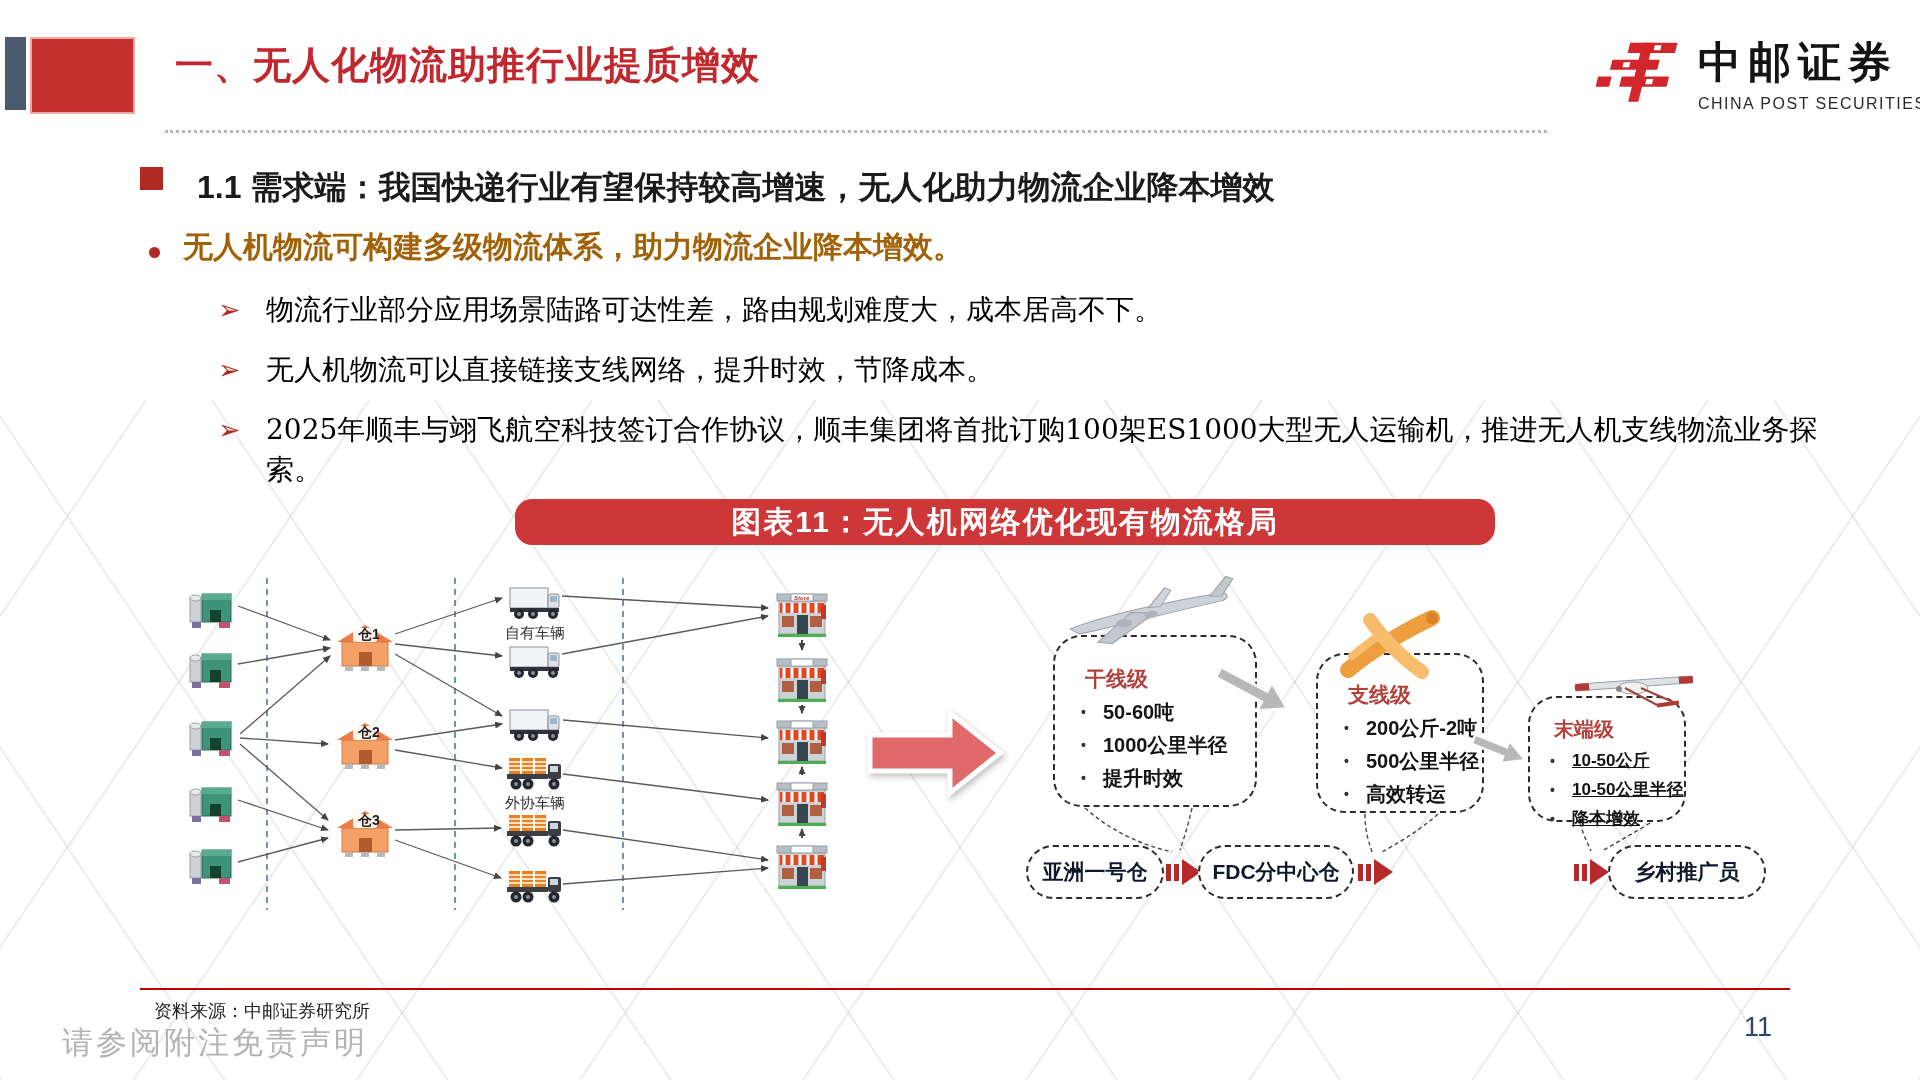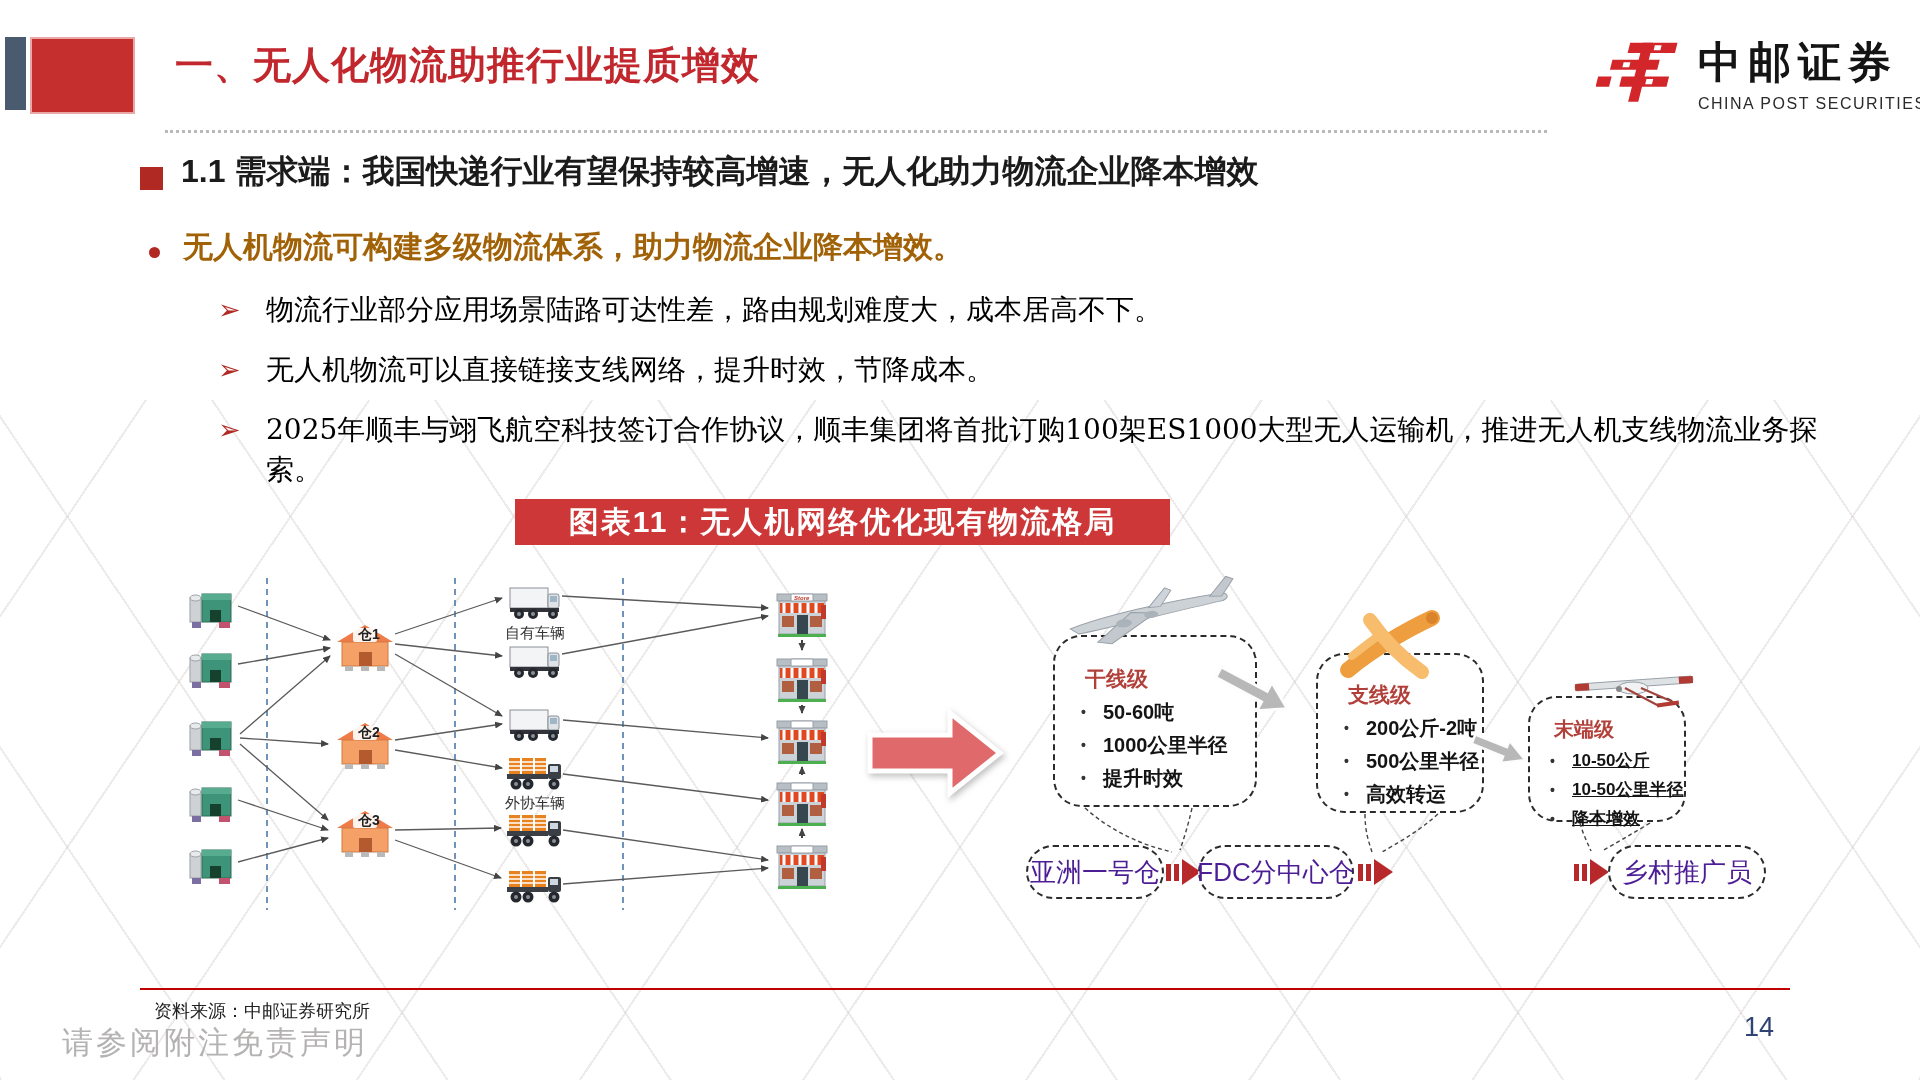--- a/index.html
+++ b/index.html
@@ -11,40 +11,40 @@
       repeating-linear-gradient(-56deg, rgba(205,196,196,.35) 0 2px, transparent 2px 185px);}
   .deco-slate{position:absolute;left:5px;top:37px;width:21px;height:73px;background:#4B5B6F;}
   .deco-red{position:absolute;left:30px;top:37px;width:101px;height:73px;background:#C5302E;border:2px solid #e9a7a6;}
   .title{position:absolute;left:175px;top:40px;margin:0;font-size:38px;font-weight:bold;color:#C1272D;letter-spacing:1px;}
   .logo{position:absolute;left:1596px;top:34px;display:flex;align-items:center;gap:10px;}
   .logo-mark{width:92px;height:76px;}
   .logo-cn{font-size:43px;font-weight:bold;color:#141414;letter-spacing:7px;white-space:nowrap;}
   .logo-en{font-size:16px;color:#2a2a2a;letter-spacing:1.5px;margin-top:3px;white-space:nowrap;}
   .dotted-sep{position:absolute;left:165px;top:130px;width:1382px;border-top:3px dotted #b9b9b9;}
   .sec-square{position:absolute;left:140px;top:167px;width:23px;height:23px;background:#B02A23;}
-  .sec-heading{position:absolute;left:181px;top:150px;margin:0;font-size:32px;font-weight:bold;color:#1b1b1b;white-space:nowrap;}
+  .sec-heading{position:absolute;left:181px;top:150px;margin:16px;font-size:32px;font-weight:bold;color:#1b1b1b;white-space:nowrap;}
   .lead-dot{position:absolute;left:149px;top:247px;width:11px;height:11px;border-radius:50%;background:#B02A23;}
   .lead{position:absolute;left:183px;top:227px;margin:0;font-size:30px;font-weight:bold;color:#a16207;
         font-family:"DejaVu Serif","Liberation Serif",serif;white-space:nowrap;}
   .subs{position:absolute;left:218px;top:290px;width:1608px;margin:0;padding:0;list-style:none;
         font-family:"DejaVu Serif","Liberation Serif",serif;}
   .subs li{position:relative;padding-left:48px;margin-bottom:20px;font-size:28px;line-height:40px;color:#000;}
   .arrow-marker{position:absolute;left:0;top:0;color:#B02A23;font-size:27px;font-family:"Liberation Sans",sans-serif;}
-  .banner{position:absolute;left:515px;top:499px;width:655px;height:46px;background:#CD3737;color:#fff;
-          font-size:30px;font-weight:bold;text-align:center;line-height:46px;letter-spacing:2px;}
+  .banner{position:absolute;left:515px;top:499px;width:980px;height:46px;background:#CD3737;color:#fff;
+          font-size:30px;font-weight:bold;text-align:center;line-height:46px;letter-spacing:2px;border-radius:17px;}
   .figure{position:absolute;left:180px;top:568px;width:1622px;height:378px;}
   .figure svg.net-svg{position:absolute;left:0;top:0;z-index:2;pointer-events:none;}
   .level-box{position:absolute;z-index:1;border:2px dashed #2b2b2b;border-radius:28px;background:#fff;box-sizing:border-box;}
   .level-title{color:#B2403A;font-weight:bold;font-size:21px;margin:0 0 6px 30px;}
   .level-item{position:relative;margin:0 8px 7px 26px;padding-left:22px;font-size:20px;font-weight:600;color:#141414;line-height:26px;white-space:nowrap;}
   .level-item::before{content:"•";position:absolute;left:0;top:0;font-size:14px;color:#333;}
   .level-box.small .level-title{font-size:20px;margin-left:24px;}
   .level-box.small .level-item{font-size:17px;line-height:24px;margin-left:20px;margin-bottom:5px;text-decoration:underline;}
   .chain-box{position:absolute;top:277px;height:54px;z-index:1;border:2px dashed #2b2b2b;border-radius:27px;background:#fff;
-             display:flex;align-items:center;justify-content:center;color:#4c1d95;font-weight:normal;font-size:26px;box-sizing:border-box;white-space:nowrap;}
+             display:flex;align-items:center;justify-content:center;color:#0f172a;font-weight:bold;font-size:21px;box-sizing:border-box;white-space:nowrap;}
   .chain-arrow{position:absolute;top:290px;z-index:1;display:flex;align-items:center;gap:3px;height:28px;}
   .chain-arrow .bar{width:5px;height:17px;background:#B7282B;}
   .chain-arrow .tri{width:0;height:0;border-top:13px solid transparent;border-bottom:13px solid transparent;border-left:19px solid #B7282B;}
   .wh-label{font:bold 14px "Liberation Sans",sans-serif;fill:#222;}
   .truck-label{font:15px "Liberation Sans",sans-serif;fill:#333;}
   .store-sign-text{font:italic bold 6px "Liberation Sans",sans-serif;fill:#C0392B;}
   .footer-line{position:absolute;left:140px;top:988px;width:1650px;border-top:2px solid #C00000;}
   .source{position:absolute;left:154px;top:999px;font-size:18px;color:#222;}
   .disclaimer{position:absolute;left:62px;top:1022px;font-size:31px;color:#b5b2b2;letter-spacing:3px;}
   .page-num{position:absolute;left:1744px;top:1012px;font-size:27px;color:#2E4373;}
@@ -322,14 +322,14 @@
         <path d="M1258,246 C1238,264 1216,276 1202,284"></path>
         <path d="M1400,255 C1403,266 1407,274 1411,283"></path>
         <path d="M1470,255 C1452,266 1434,276 1422,283"></path>
       </g>
     </svg>
   </div>
 
   <div class="footer-line"></div>
   <div class="source">资料来源：中邮证券研究所</div>
   <div class="disclaimer">请参阅附注免责声明</div>
-  <div class="page-num">14</div>
+  <div class="page-num">11</div>
 </div>
 
 </body></html>

